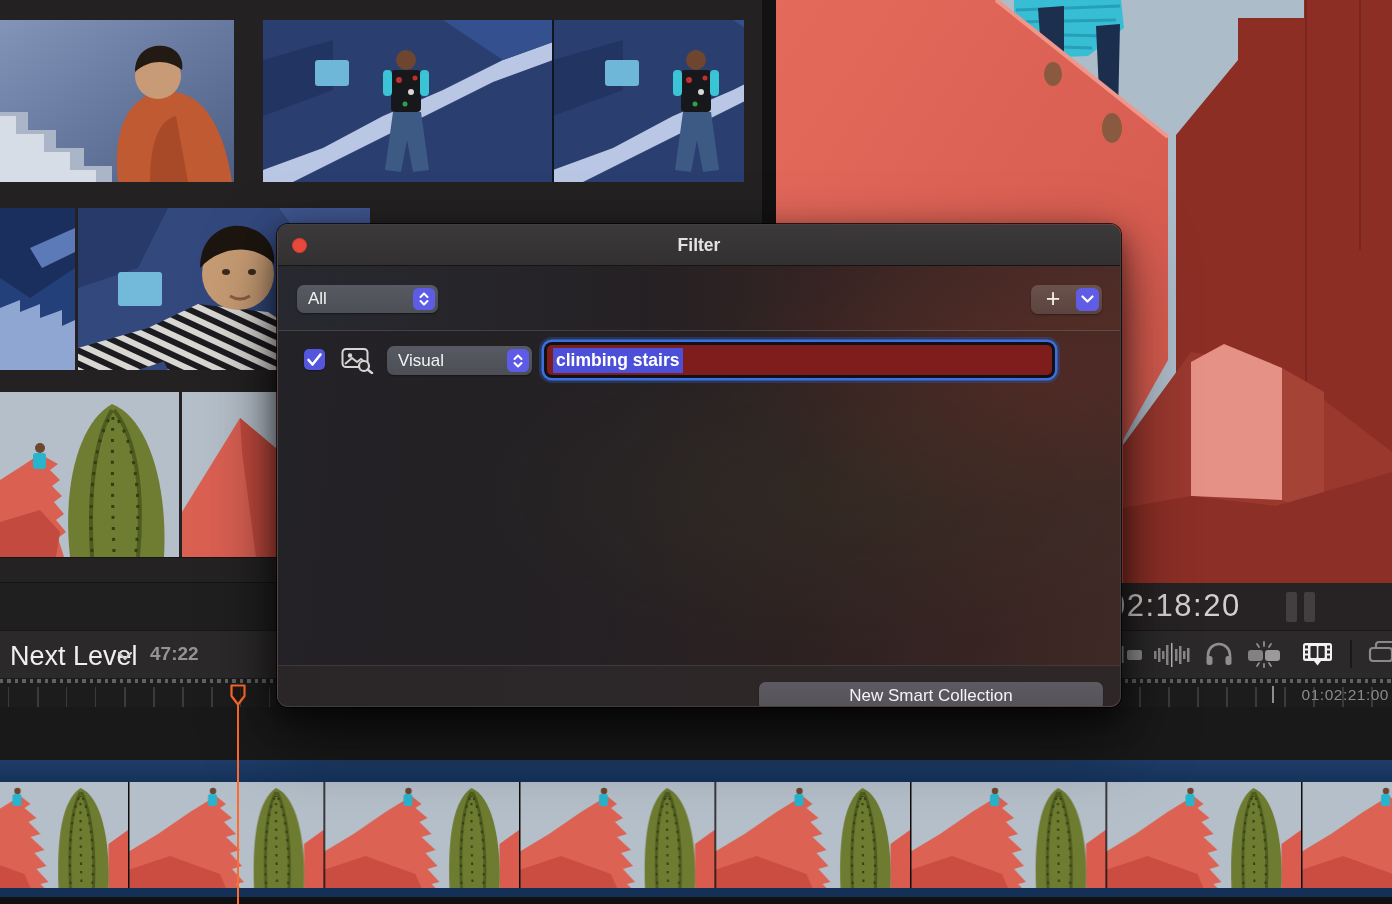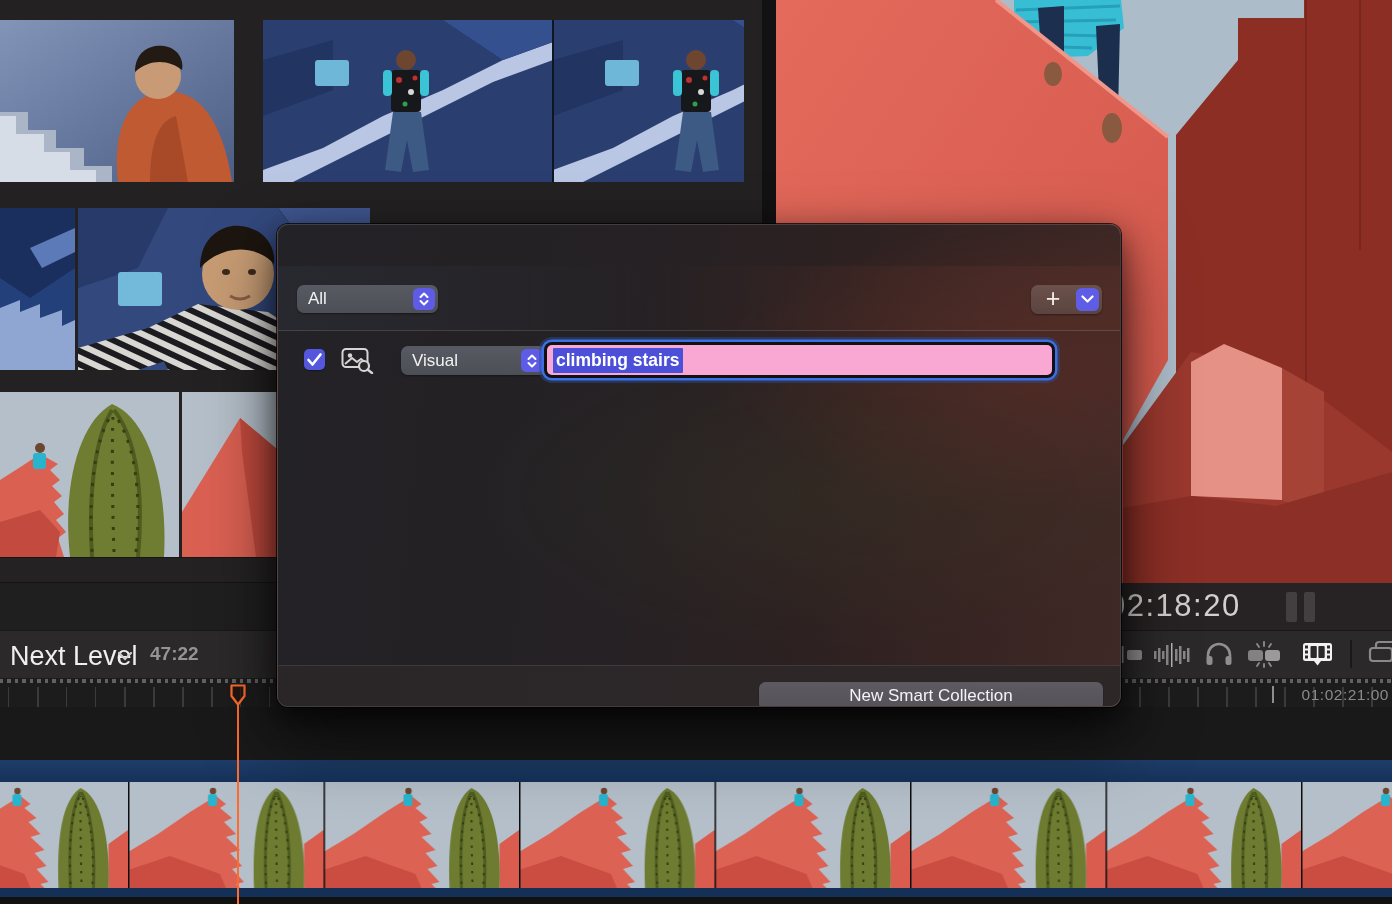--- a/index.html
+++ b/index.html
@@ -84,27 +84,27 @@
   #scope-popup .lbl{line-height:28px;}
 
   #add-btn{position:absolute;left:753px;top:60px;width:71px;height:29px;border-radius:7px;
       background:linear-gradient(180deg,#6b514b,#5b443f);box-shadow:0 1px 2px rgba(0,0,0,.4);}
   #add-plus{position:absolute;left:0;top:0;width:44px;height:29px;text-align:center;
       font-size:25px;font-weight:300;color:#f6efe9;line-height:27px;}
   #add-chevron{position:absolute;right:3px;top:3px;width:23px;height:23px;border-radius:5.5px;background:#5f5de6;}
 
   #rule-checkbox{position:absolute;left:26px;top:124px;width:21px;height:21px;border-radius:5px;
       background:#5457dd;box-shadow:0 1px 1px rgba(0,0,0,.35);}
-  #rule-type-popup{left:123px;top:121px;width:145px;height:29px;}
+  #rule-type-popup{left:109px;top:121px;width:145px;height:29px;}
   #rule-type-popup .lbl{line-height:29px;}
 
   #query-field{position:absolute;left:266px;top:117px;width:511px;height:36px;border-radius:8px;
       box-shadow:0 0 0 2.5px #3c70e2,0 0 0 5px rgba(44,78,150,.45);
       background:#101114;box-sizing:border-box;padding:3px;}
-  #query-inner{width:100%;height:100%;border-radius:5px;background:#f9a8d4;
+  #query-inner{width:100%;height:100%;border-radius:5px;background:#7f1d1d;
       display:flex;align-items:center;padding-left:6px;box-sizing:border-box;}
   #query-selection{background:#4c50d9;color:#fff;font-size:17.5px;font-weight:600;
       padding:2px 3px;border-radius:1px;white-space:pre;}
 
   #dlg-bottombar{position:absolute;left:0;top:440px;width:100%;height:59px;
       background:linear-gradient(90deg,#2a2627,#2e2728);border-top:1px solid rgba(255,255,255,.09);box-sizing:border-box;}
   #nsc-btn{position:absolute;left:481px;top:16px;width:344px;height:28px;border-radius:6.5px;
       background:linear-gradient(180deg,#5d5a61,#545158);box-shadow:0 1px 2px rgba(0,0,0,.4);
       font-size:17px;color:#f4f3f5;text-align:center;line-height:28px;}
 </style>
@@ -356,20 +356,24 @@
     <div id="clip-footer"></div>
     <div id="timeline-below"></div>
   </div>
 
   <div id="playhead-line" class="abs"></div>
   <svg id="playhead-marker" class="abs" width="17" height="23">
     <path d="M1.5,1.5 H14.5 V12 L8,20.5 L1.5,12 Z" fill="rgba(32,20,12,.65)" stroke="#ff6b2d" stroke-width="2.2" stroke-linejoin="round"></path>
   </svg>
 
   <div id="dialog" class="abs">
+    <div id="dlg-titlebar">
+      <div id="dlg-close"></div>
+      <div id="dlg-title">Filter</div>
+    </div>
 
     <div id="dlg-toprow"></div>
 
     <div id="scope-popup" class="popup">
       <span class="lbl">All</span>
       <span class="stepper">
         <svg width="12" height="16" viewBox="0 0 12 16" style="margin:3px auto;">
           <polyline points="2.5,6 6,2.5 9.5,6" stroke="#fff" stroke-width="2" fill="none" stroke-linecap="round" stroke-linejoin="round"></polyline>
           <polyline points="2.5,10 6,13.5 9.5,10" stroke="#fff" stroke-width="2" fill="none" stroke-linecap="round" stroke-linejoin="round"></polyline>
         </svg>

